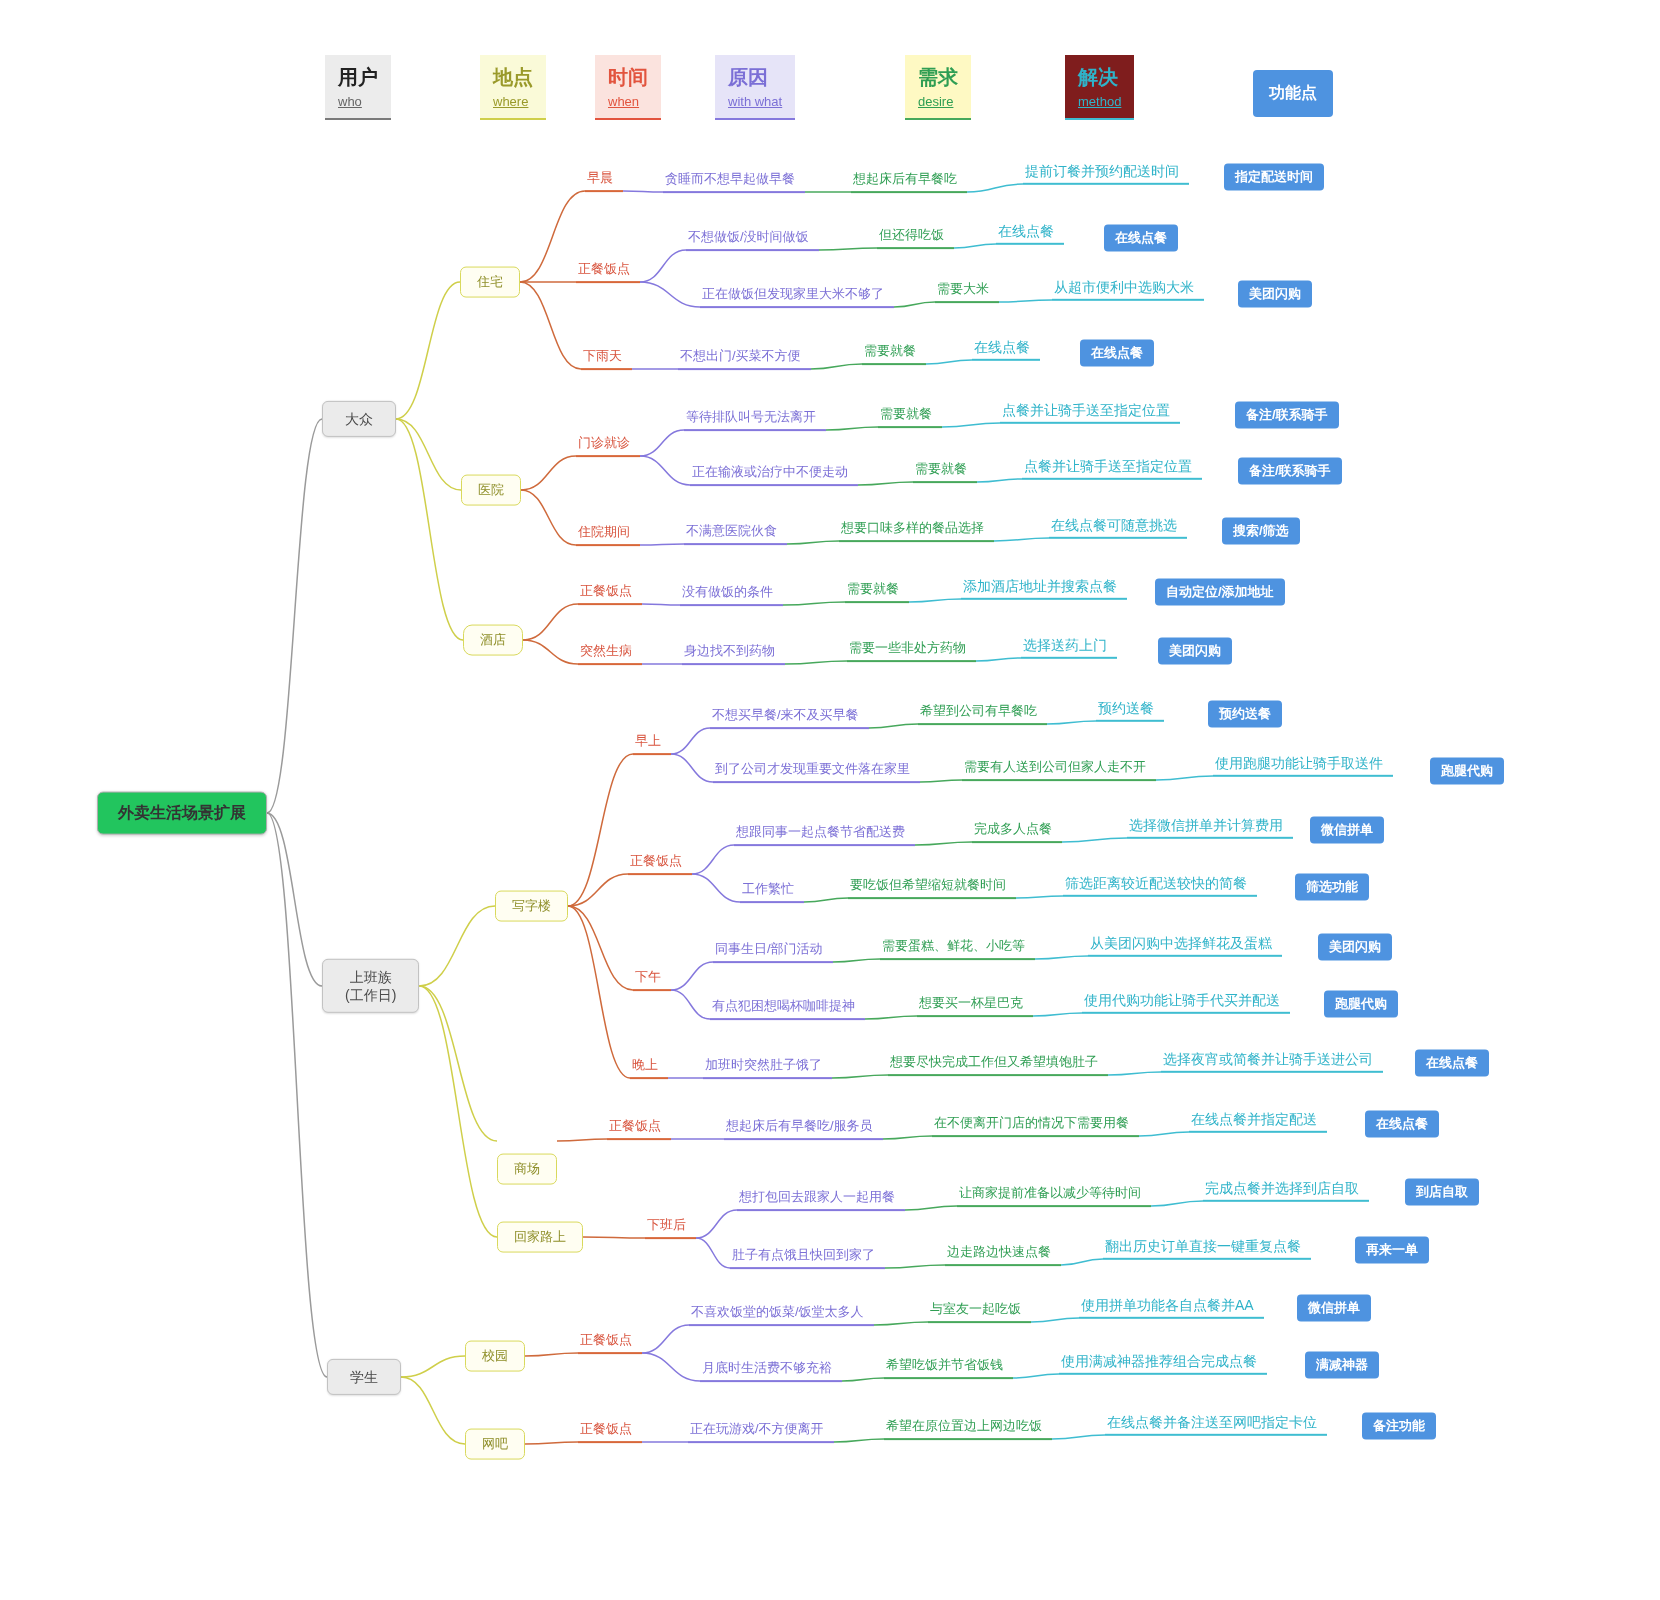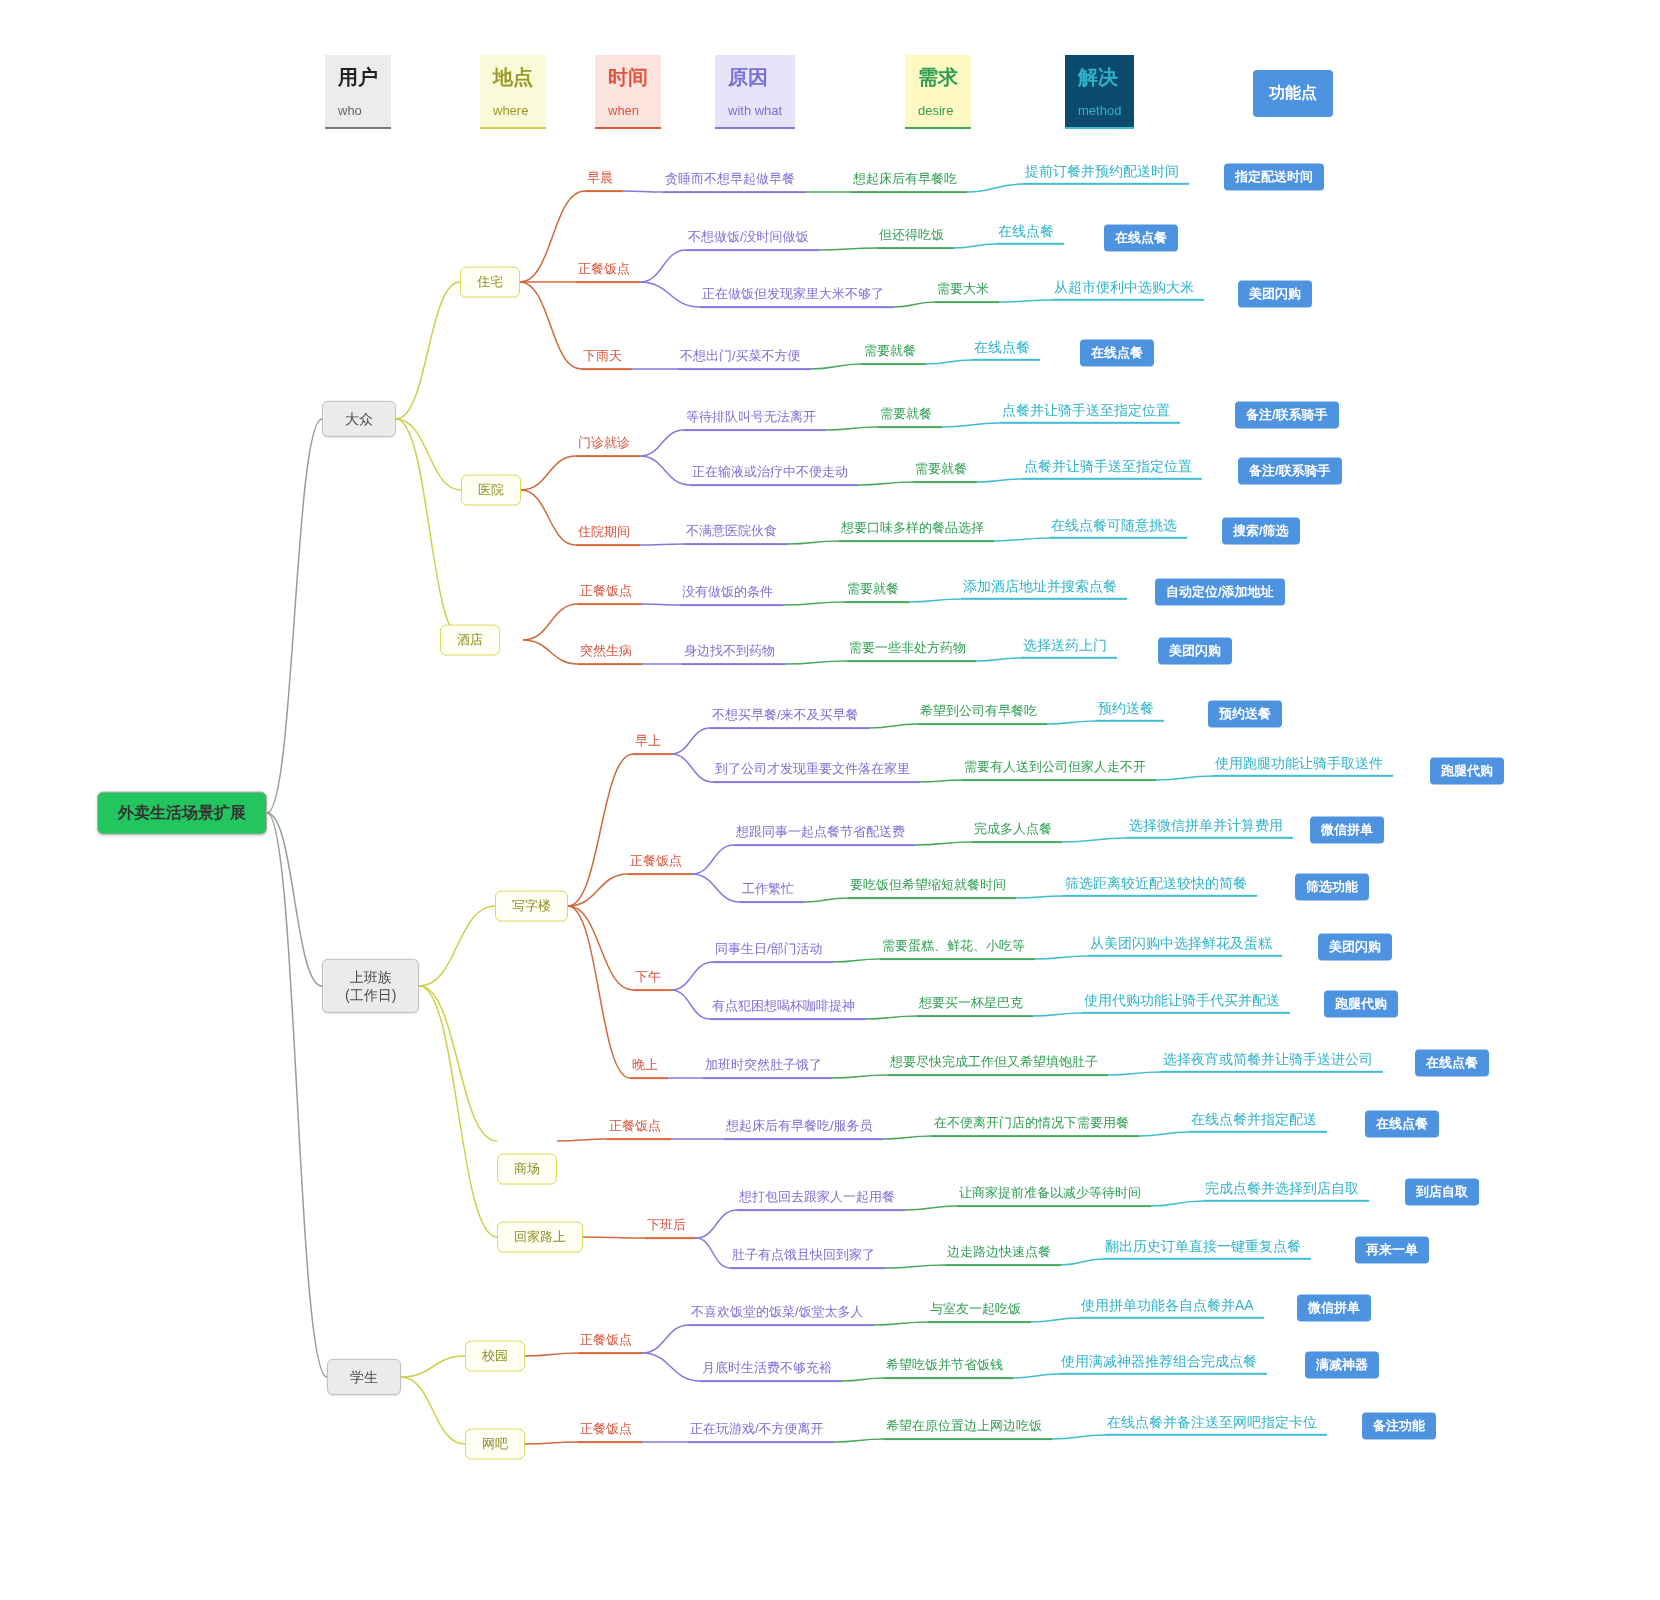--- a/index.html
+++ b/index.html
@@ -27,28 +27,28 @@
     background:#4e93e0;border-radius:4px;padding:5px 11px;
     font-size:13px;font-weight:bold;color:#ffffff;
   }
   .node.time{color:#d8543e;border-bottom:2px solid #d8673a;padding:2px 10px 3px 2px;font-size:13px;}
   .node.reason{color:#7b6fd6;border-bottom:2px solid #8578dd;padding:2px 10px 3px 2px;font-size:13px;}
   .node.desire{color:#2f9e53;border-bottom:2px solid #47a85c;padding:2px 10px 3px 2px;font-size:13px;}
   .node.method{color:#2fb3c9;border-bottom:2px solid #3fbdd1;padding:2px 10px 3px 2px;font-size:14px;}
 
   .legend{position:absolute;padding:9px 13px;text-align:left;z-index:2;}
   .legend .lab{display:block;font-size:20px;font-weight:bold;}
-  .legend .sub{display:block;font-size:13px;margin-top:12px;}
+  .legend .sub{display:block;font-size:13px;margin-top:3px;text-decoration:underline;}
   .legend.user{background:#ececec;border-bottom:2px solid #7a7a7a;color:#222;}
   .legend.user .sub{color:#666;}
   .legend.place{background:#fafad8;border-bottom:2px solid #cfcf4a;color:#9a9a2a;}
   .legend.time{background:#fbe3de;border-bottom:2px solid #e2543e;color:#e2543e;}
   .legend.reason{background:#e6e4f8;border-bottom:2px solid #8578dd;color:#7b6fd6;}
   .legend.desire{background:#fef9c3;border-bottom:2px solid #47a85c;color:#2f9e53;}
-  .legend.method{background:#0c4a6e;border-bottom:2px solid #3fbdd1;color:#2fb3c9;}
+  .legend.method{background:#7f1d1d;border-bottom:2px solid #3fbdd1;color:#2fb3c9;}
   .legend.feature{background:#4e93e0;color:#fff;border-radius:4px;padding:13px 16px;border-bottom:none;}
   .legend.feature .lab{font-size:16px;}
 </style>
 </head>
 <body>
 
 <div id="canvas">
   <svg id="edges" width="1660" height="1600">
       <path d="M 267 813 C 294.5 813, 294.5 419, 322 419" fill="none" stroke="#9a9a9a" stroke-width="1.5"></path>
       <path d="M 267 813 C 294.5 813, 294.5 986, 322 986" fill="none" stroke="#9a9a9a" stroke-width="1.5"></path>
@@ -170,21 +170,21 @@
     <div class="legend feature" style="left: 1253px; top: 70px;">
       <span class="lab">功能点</span>
     </div>
     <div class="node root" style="left: 97px; top: 813px; transform: translateY(-50%);">外卖生活场景扩展</div>
     <div class="node user" style="left: 322px; top: 419px; transform: translateY(-50%);">大众</div>
     <div class="node user" style="left: 322px; top: 986px; transform: translateY(-50%);">上班族
 (工作日)</div>
     <div class="node user" style="left: 327px; top: 1377px; transform: translateY(-50%);">学生</div>
     <div class="node place" style="left: 460px; top: 282px; transform: translateY(-50%);">住宅</div>
     <div class="node place" style="left: 461px; top: 490px; transform: translateY(-50%);">医院</div>
-    <div class="node place" style="left: 440px; top: 640px; transform: translateY(-50%);">酒店</div>
+    <div class="node place" style="left: 463px; top: 640px; transform: translateY(-50%); border-radius: 9px;">酒店</div>
     <div class="node place" style="left: 495px; top: 906px; transform: translateY(-50%);">写字楼</div>
     <div class="node place" style="left: 497px; top: 1141px; transform: translateY(-50%); margin-top: 28px;">商场</div>
     <div class="node place" style="left: 497px; top: 1237px; transform: translateY(-50%);">回家路上</div>
     <div class="node place" style="left: 465px; top: 1356px; transform: translateY(-50%);">校园</div>
     <div class="node place" style="left: 465px; top: 1444px; transform: translateY(-50%);">网吧</div>
     <div class="node time" style="left: 585px; top: 192px; transform: translateY(-100%);">早晨</div>
     <div class="node time" style="left: 576px; top: 283px; transform: translateY(-100%);">正餐饭点</div>
     <div class="node time" style="left: 581px; top: 370px; transform: translateY(-100%);">下雨天</div>
     <div class="node time" style="left: 576px; top: 457px; transform: translateY(-100%);">门诊就诊</div>
     <div class="node time" style="left: 576px; top: 546px; transform: translateY(-100%);">住院期间</div>

